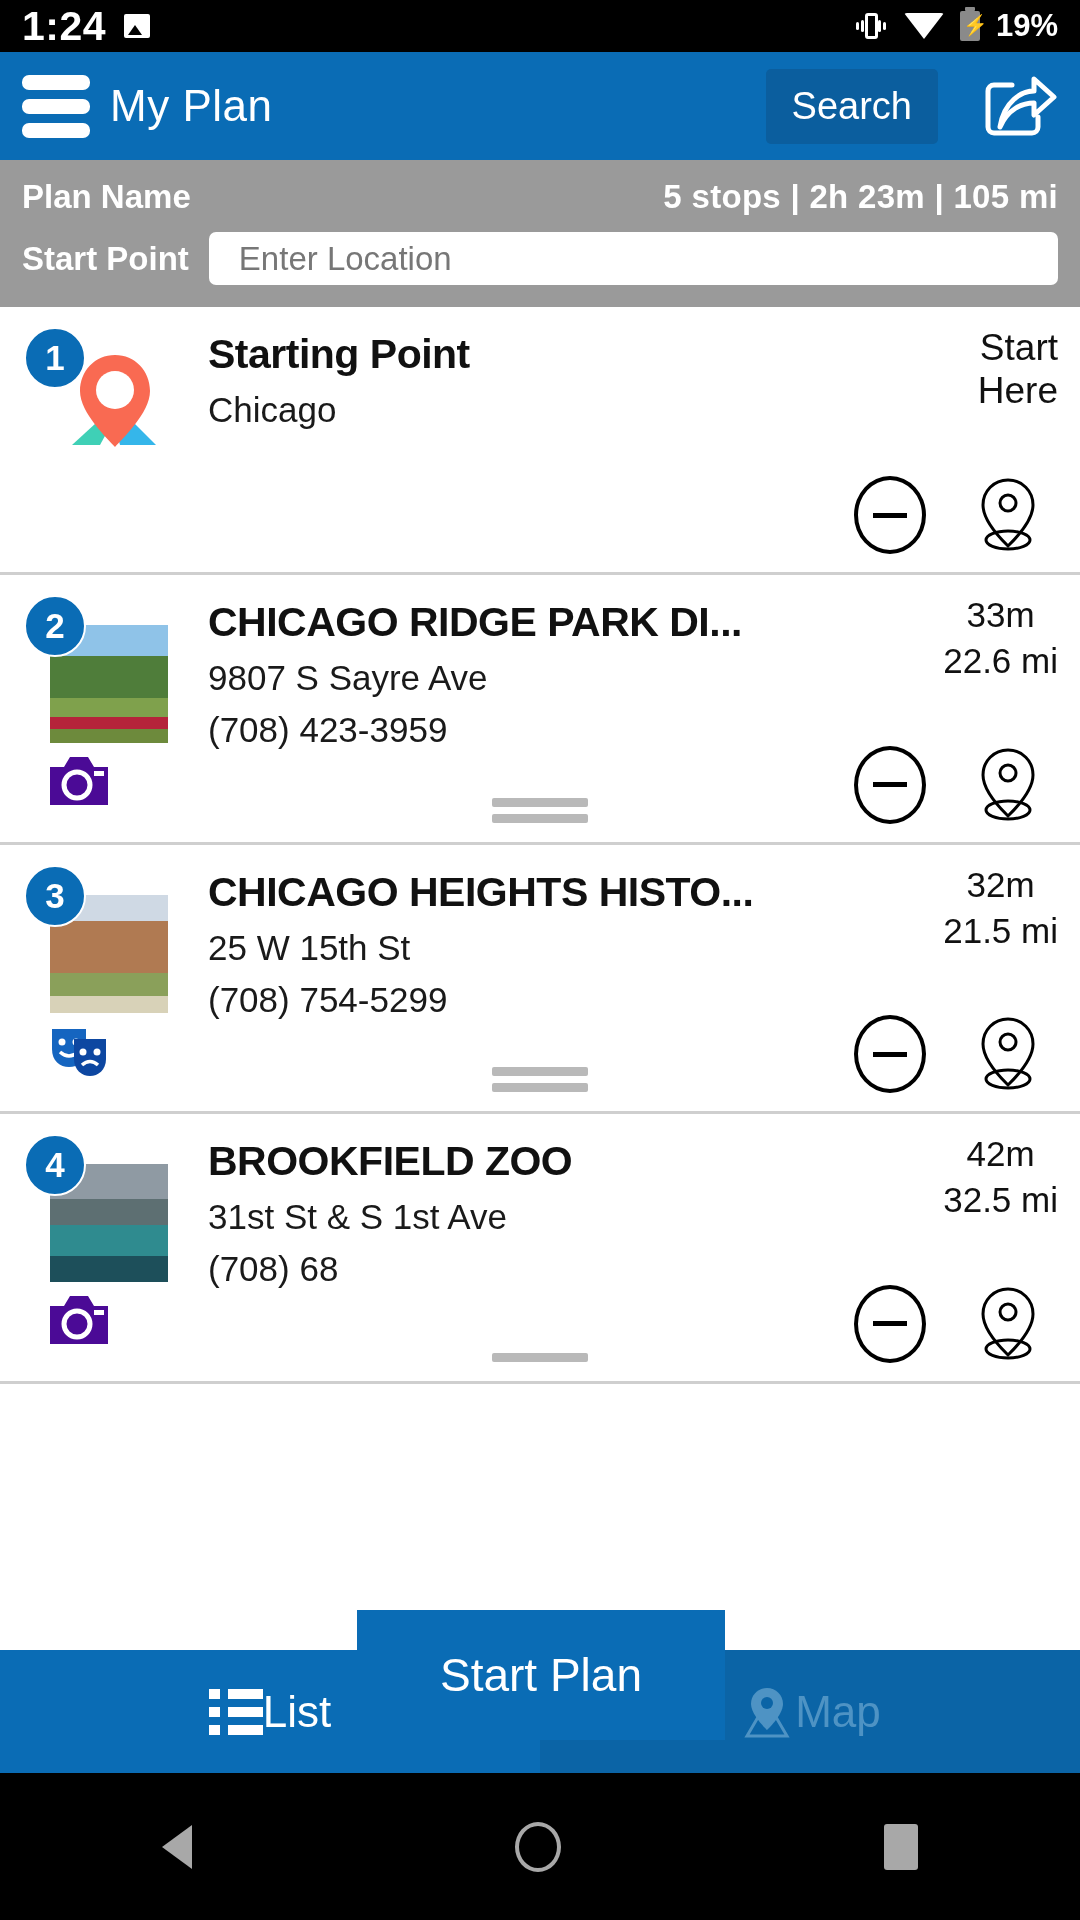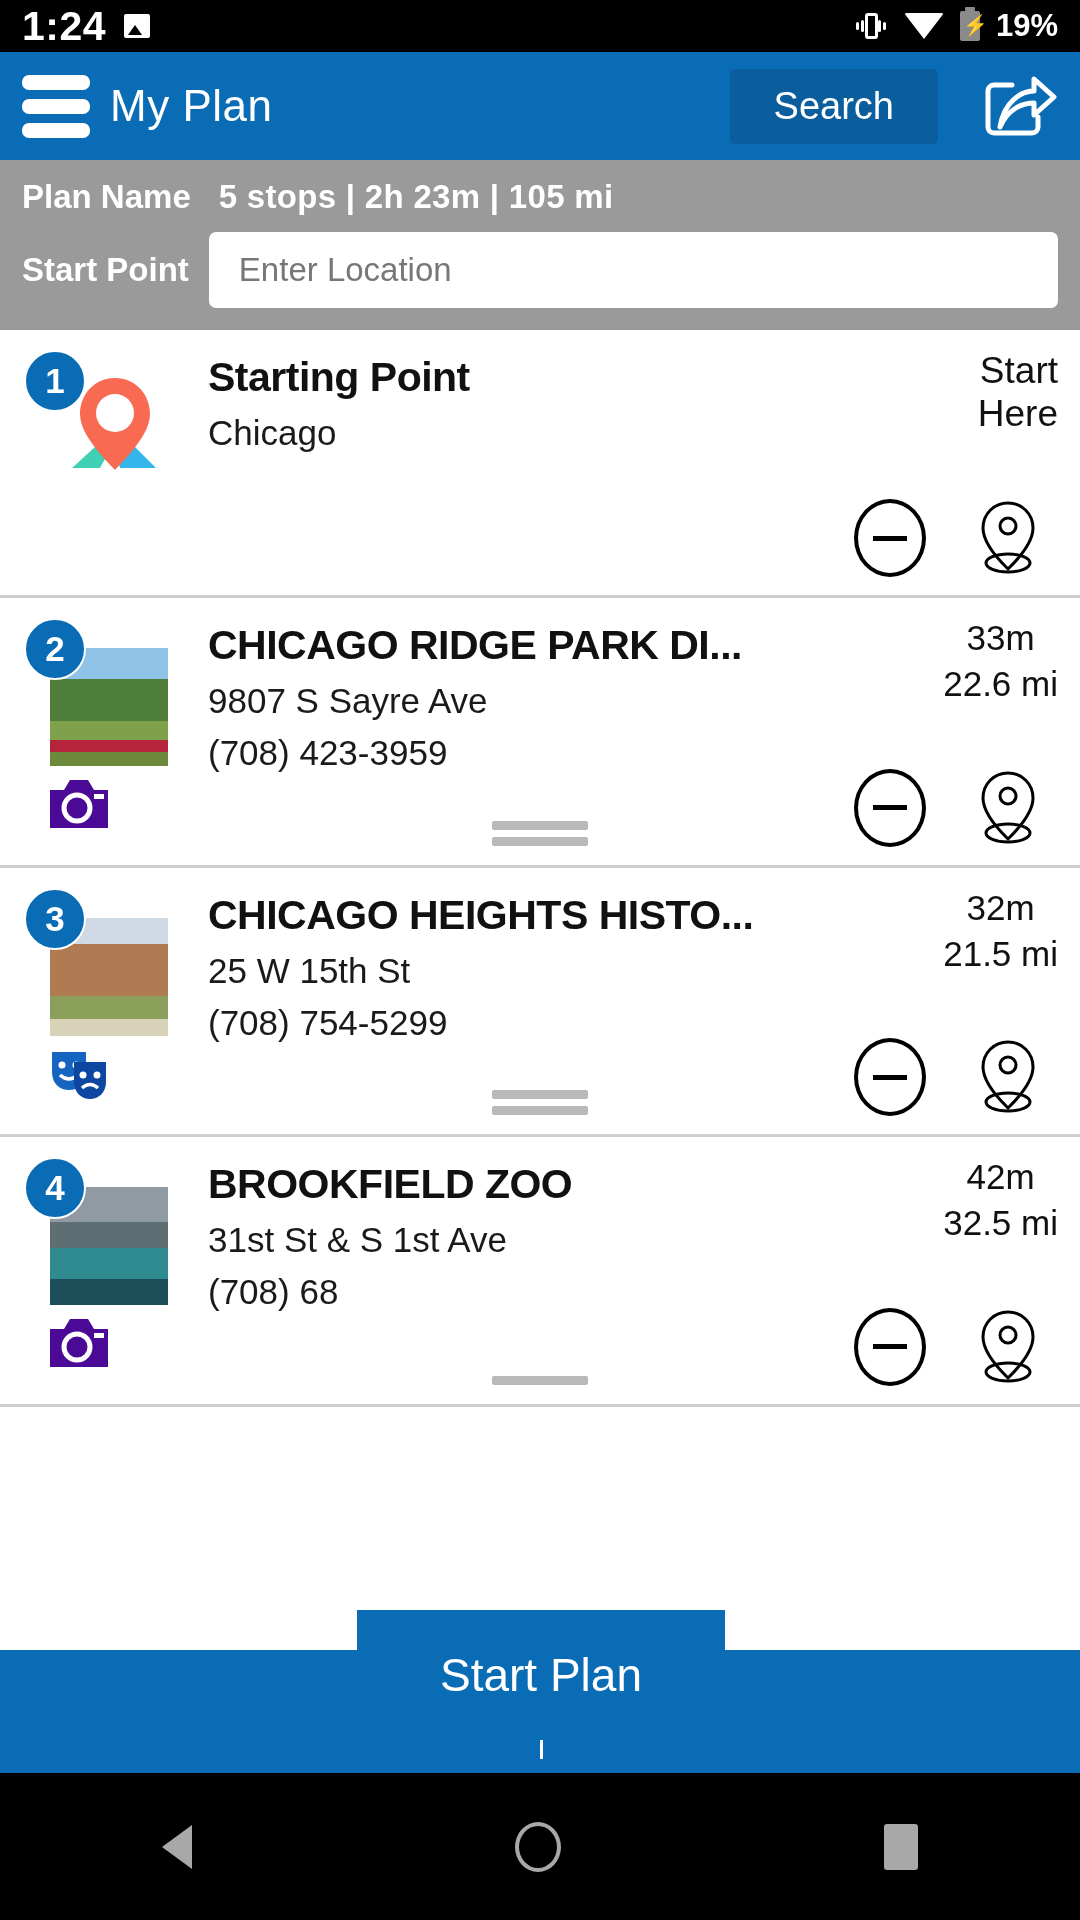--- a/index.html
+++ b/index.html
@@ -57,34 +57,34 @@
   .appbar{
     height:108px; background:#0a6cb5;
     display:flex; align-items:center; padding:0 22px; gap:20px;
   }
   .hamburger{ width:68px; display:flex; flex-direction:column; gap:9px; cursor:pointer; }
   .hamburger span{ display:block; height:15px; background:#fff; border-radius:7px; }
   .app-title{ color:#fff; font-size:44px; font-weight:400; letter-spacing:.5px; flex:0 0 auto; }
   .appbar-spacer{ flex:1; }
   .search-btn{
     background:#0b5e9e; color:#fff; font-size:38px;
-    padding:16px 44px; border:none; border-radius:5px; cursor:pointer;
+    padding:16px 26px; border:none; border-radius:5px; cursor:pointer;
     font-family:"Liberation Sans", sans-serif;
   }
   .share-icon{ width:76px; height:70px; position:relative; cursor:pointer; margin-left:24px; }
 
   
   .planbar{ background:#9a9a9a; padding:18px 22px 22px 22px; }
-  .planbar-row1{ display:flex; align-items:center; }
+  .planbar-row1{ display:flex; align-items:center; justify-content:space-between; }
   .plan-name{ color:#fff; font-size:33px; font-weight:700; }
   .plan-stats{ color:#fff; font-size:33px; font-weight:700; letter-spacing:.3px;margin-left:28px; }
   .planbar-row2{ display:flex; align-items:center; margin-top:16px; gap:20px; }
   .start-label{ color:#fff; font-size:33px; font-weight:700; white-space:nowrap; }
   .loc-input{
-    flex:1; height:76px; background:#fff; border:none; border-radius:7px;
+    flex:1; height:53px; background:#fff; border:none; border-radius:7px;
     font-size:33px; color:#555; padding:0 30px;
     font-family:"Liberation Sans", sans-serif;
   }
   .loc-input::placeholder{ color:#777; }
 
   
   .stoplist{ background:#fff; }
   .stop{
     position:relative; border-bottom:3px solid #cfcfcf;
     display:flex; padding:20px 22px 16px 22px; min-height:230px;
@@ -415,19 +415,29 @@
           <span class="bar"></span>
         </span>
       <span class="row">
           <span class="dot"></span>
           <span class="bar"></span>
         </span>
     </span>
     <span class="tab-label">List</span>
   </div>
   <div class="tab-divider"></div>
+  <div class="tab inactive">
+    <span class="mapmark-icon">
+      <svg viewBox="0 0 56 56" width="56" height="56" aria-hidden="true">
+        <path d="M8 52 L22 28 L34 28 L48 52 Z" fill="none" stroke="#4e93c4" stroke-width="3"></path>
+        <path d="M28 4 C19 4 12 11 12 20 C12 31 28 46 28 46 C28 46 44 31 44 20 C44 11 37 4 28 4 Z" fill="#4e93c4"></path>
+        <circle cx="28" cy="19" r="6" fill="#0b64a6"></circle>
+      </svg>
+    </span>
+    <span class="tab-label">Map</span>
+  </div>
 </div>
 
 <div class="navbar">
   <div class="nav-back"></div>
   <div class="nav-home"></div>
   <div class="nav-recent"></div>
 </div>
 
 </body></html>

